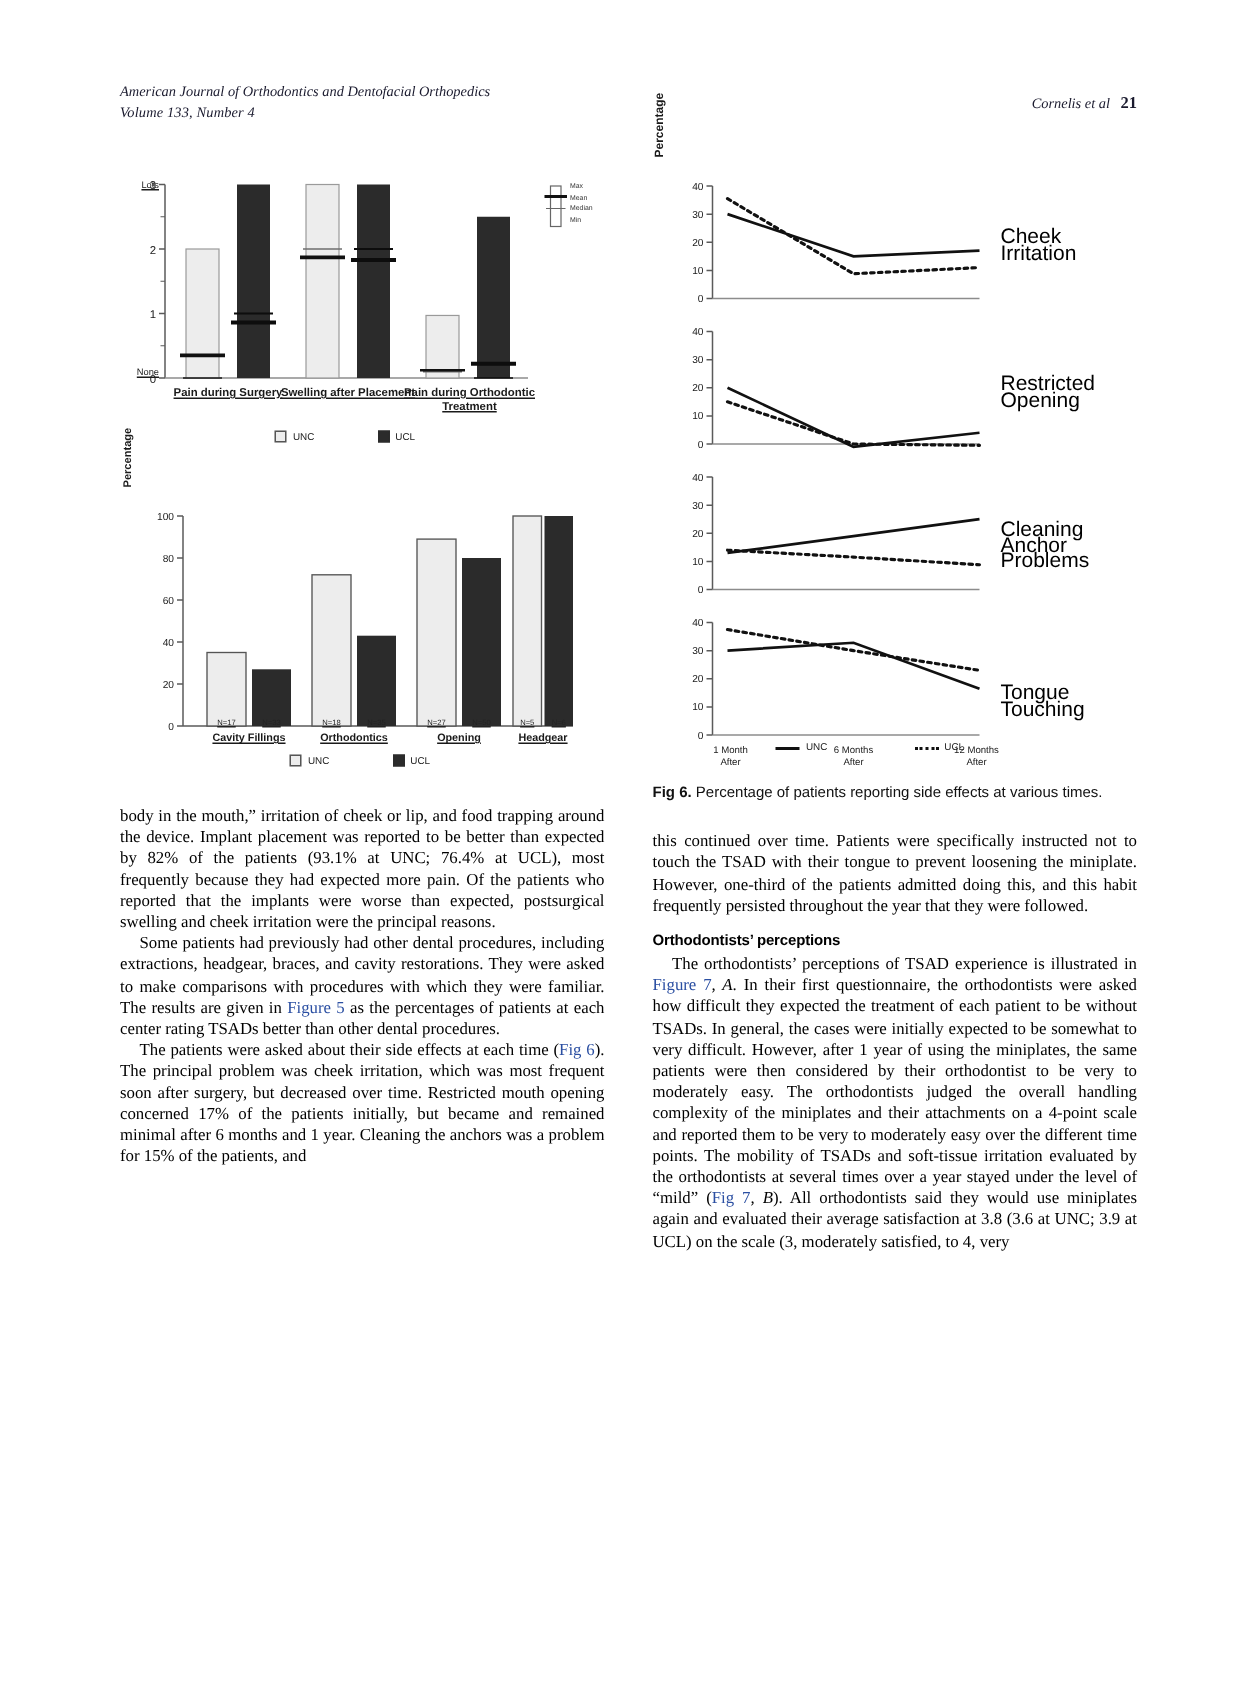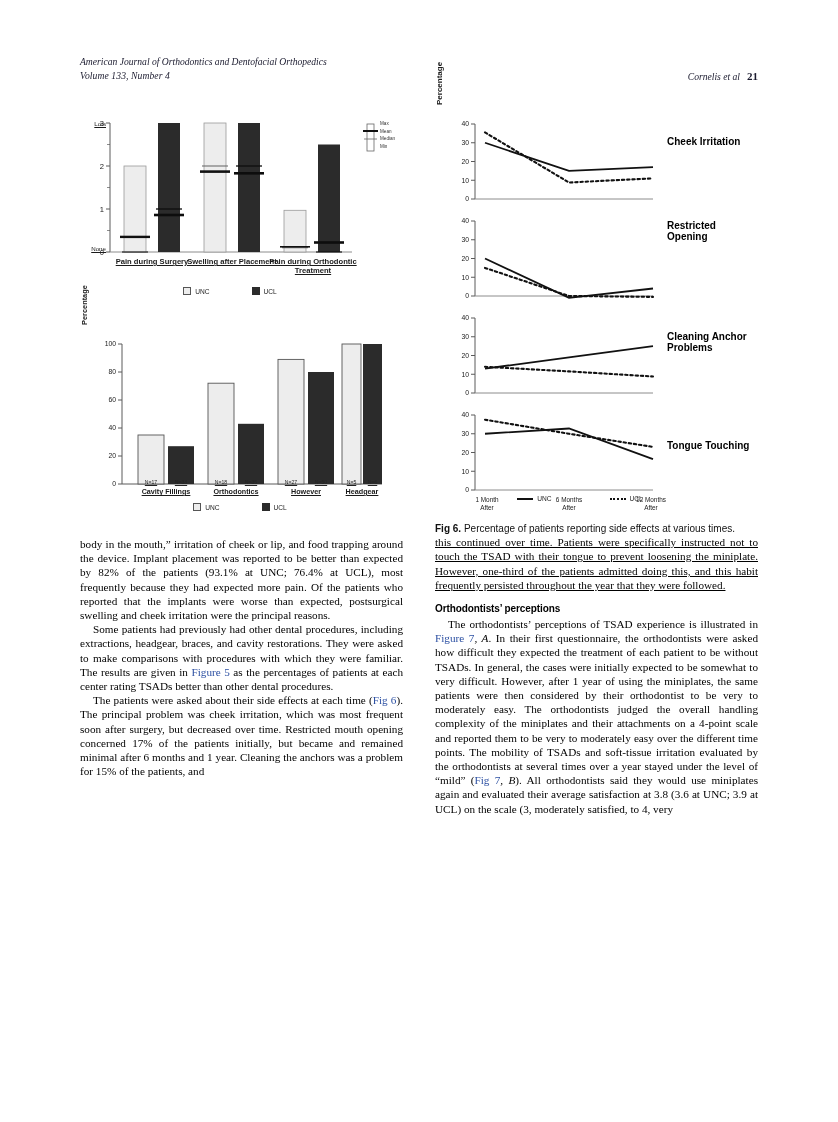--- a/index.html
+++ b/index.html
@@ -4,21 +4,21 @@
 <style>
   html,body{margin:0;padding:0;background:#c8c8c8;}
   body{font-family:"Liberation Serif",serif;}
   .page{
     position:relative;width:838px;height:1122px;background:#ffffff;
     margin:0 auto;overflow:hidden;
   }
   .inner{position:absolute;left:80px;top:55px;width:678px;}
 
   
-  .runhead{display:flex;justify-content:space-between;align-items:flex-end;
+  .runhead{display:flex;justify-content:space-between;align-items:center;
     font-family:"Liberation Serif",serif;}
   .runhead-left{font-style:italic;font-size:9.6px;line-height:13.5px;color:#1a1a2e;}
   .runhead-left .vol{letter-spacing:.1px;}
   .runhead-right{font-size:9.6px;color:#1a1a2e;white-space:nowrap;padding-top:1px;}
   .runhead-right .auth{font-style:italic;}
   .runhead-right .pg{font-weight:bold;font-style:normal;font-size:11px;margin-left:7px;}
 
   
   .cols{position:absolute;left:80px;top:105px;width:678px;}
   .col{position:absolute;top:0;width:323px;}
@@ -51,22 +51,22 @@
   
   .ax{position:absolute;font-family:"Liberation Sans",sans-serif;color:#1a1a1a;text-decoration:underline;}
   .tick{font-size:6.2px;text-align:right;}
   .catlab{font-size:7.6px;font-weight:bold;text-align:center;line-height:9px;}
   .nlab{font-size:5.1px;text-align:center;color:#222;}
   .ylabel{
     font-family:"Liberation Sans",sans-serif;font-size:7.4px;font-weight:bold;
     transform:rotate(-90deg);transform-origin:left top;white-space:nowrap;color:#1a1a1a;
   }
   .paneltitle{
-    font-family:"Liberation Sans",sans-serif;font-size:10px;font-weight:bold;
-    line-height:10.5px;color:#000;
+    font-family:"Liberation Sans",sans-serif;font-size:14px;font-weight:normal;
+    line-height:10.5px;color:#000;margin-top:15px;
   }
   .legrow{
     display:flex;justify-content:center;align-items:center;gap:42px;
     font-family:"Liberation Sans",sans-serif;font-size:6.6px;color:#222;
   }
   .legitem{display:flex;align-items:center;gap:4px;}
   .swatch{width:6px;height:6px;border:1px solid #555;display:inline-block;}
   .swatch.light{background:#ededed;}
   .swatch.dark{background:#2b2b2b;border-color:#2b2b2b;}
   .lineswatch{width:16px;height:0;border-top:2px solid #111;display:inline-block;}
@@ -223,21 +223,21 @@
           <div class="ax nlab" style="left:88px;top:154px;width:26px;">N=33</div>
           <div class="ax nlab" style="left:128px;top:154px;width:26px;">N=18</div>
           <div class="ax nlab" style="left:158px;top:154px;width:26px;">N=35</div>
           <div class="ax nlab" style="left:198px;top:154px;width:26px;">N=27</div>
           <div class="ax nlab" style="left:228px;top:154px;width:26px;">N=50</div>
           <div class="ax nlab" style="left:262px;top:154px;width:19px;">N=5</div>
           <div class="ax nlab" style="left:283px;top:154px;width:19px;">N=6</div>
 
           <div class="ax catlab" style="left:48px;top:162px;width:76px;font-size:7.2px;">Cavity Fillings</div>
           <div class="ax catlab" style="left:118px;top:162px;width:76px;font-size:7.2px;">Orthodontics</div>
-          <div class="ax catlab" style="left:188px;top:162px;width:76px;font-size:7.2px;">However</div>
+          <div class="ax catlab" style="left:188px;top:162px;width:76px;font-size:7.2px;">Opening</div>
           <div class="ax catlab" style="left:244px;top:162px;width:76px;font-size:7.2px;">Headgear</div>
 
           <div class="legrow" style="position:absolute;left:10px;top:178px;width:300px;">
             <div class="legitem">
               <span class="swatch light"></span>
               <span>UNC</span>
             </div>
             <div class="legitem">
               <span class="swatch dark"></span>
               <span>UCL</span>
@@ -351,21 +351,21 @@
               <text x="52" y="388">1 Month</text>
                 <text x="52" y="396">After</text>
               <text x="134" y="388">6 Months</text>
                 <text x="134" y="396">After</text>
               <text x="216" y="388">12 Months</text>
                 <text x="216" y="396">After</text>
             </g>
           </svg>
 
           <div class="paneltitle" style="position:absolute;left:232px;top:32px;width:88px;">Cheek Irritation</div>
-          <div class="paneltitle" style="position:absolute;left:232px;top:116px;width:88px;">Restricted Opening</div>
+          <div class="paneltitle" style="position:absolute;left:232px;top:130px;width:88px;">Restricted Opening</div>
           <div class="paneltitle" style="position:absolute;left:232px;top:227px;width:92px;">Cleaning Anchor Problems</div>
           <div class="paneltitle" style="position:absolute;left:232px;top:336px;width:88px;">Tongue Touching</div>
 
           <div class="legrow" style="position:absolute;left:30px;top:390px;width:230px;gap:58px;">
             <div class="legitem">
               <span class="lineswatch"></span>
               <span>UNC</span>
             </div>
             <div class="legitem">
               <span class="dotswatch"></span>
@@ -373,21 +373,21 @@
             </div>
           </div>
         </div>
 
         <div class="caption" style="margin-top:12px;">
           <b>Fig 6.</b>
           <span>Percentage of patients reporting side effects at various times.</span>
         </div>
       </div>
 
-      <p class="body" style="text-decoration:underline;">this continued over time. Patients were specifically instructed not to touch the TSAD with their tongue to prevent loosening the miniplate. However, one-third of the patients admitted doing this, and this habit frequently persisted throughout the year that they were followed.</p>
+      <p class="body" style="margin-top:19px;">this continued over time. Patients were specifically instructed not to touch the TSAD with their tongue to prevent loosening the miniplate. However, one-third of the patients admitted doing this, and this habit frequently persisted throughout the year that they were followed.</p>
 
       <h3 class="sub">Orthodontists’ perceptions</h3>
 
       <p class="body indent"><span>The orthodontists’ perceptions of TSAD experience is illustrated in </span><a class="xref" href="#">Figure 7</a><em>, A</em><span>. In their first questionnaire, the orthodontists were asked how difficult they expected the treatment of each patient to be without TSADs. In general, the cases were initially expected to be somewhat to very difficult. However, after 1 year of using the miniplates, the same patients were then considered by their orthodontist to be very to moderately easy. The orthodontists judged the overall handling complexity of the miniplates and their attachments on a 4-point scale and reported them to be very to moderately easy over the different time points. The mobility of TSADs and soft-tissue irritation evaluated by the orthodontists at several times over a year stayed under the level of “mild” (</span><a class="xref" href="#">Fig 7</a><em>, B</em><span>). All orthodontists said they would use miniplates again and evaluated their average satisfaction at 3.8 (3.6 at UNC; 3.9 at UCL) on the scale (3, moderately satisfied, to 4, very</span></p>
     </div>
 
   </div>
 </div>
 
 </body></html>

